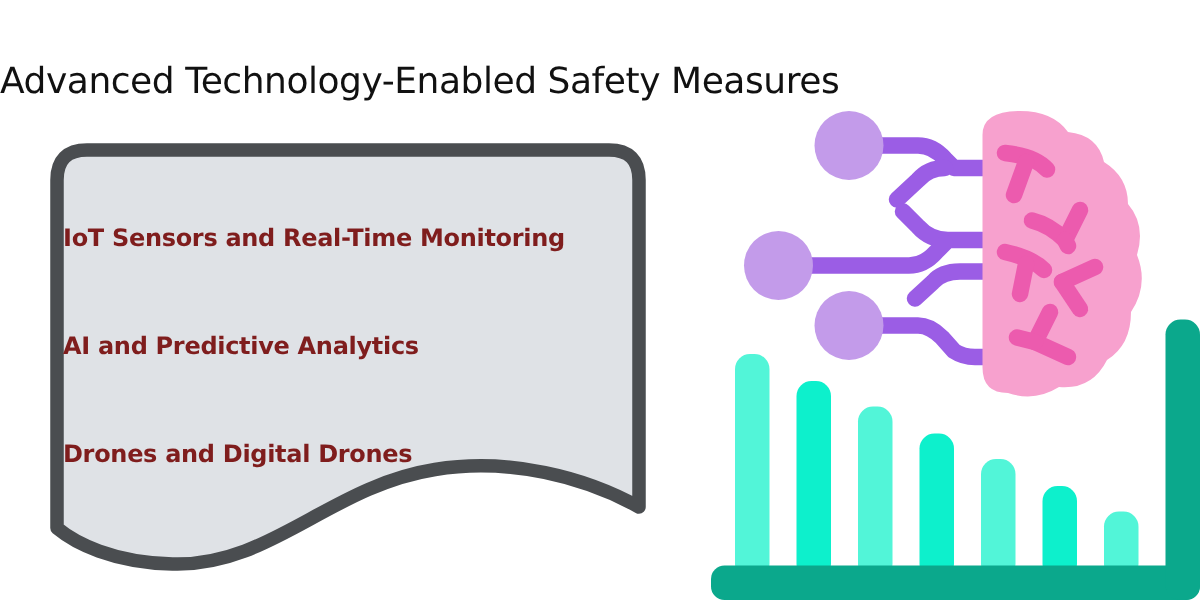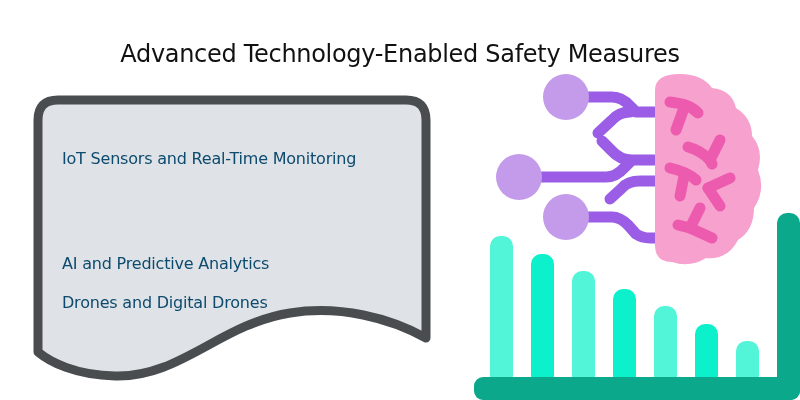--- a/index.html
+++ b/index.html
@@ -3,44 +3,44 @@
   <meta charset="utf-8">
   <style>
     html, body { margin: 0; padding: 0; }
     body {
       width: 800px; height: 400px; position: relative; overflow: hidden;
       background: #ffffff;
       font-family: "DejaVu Sans", "Liberation Sans", sans-serif;
     }
     .title {
       position: absolute; left: 0; top: 40px; width: 800px;
-      text-align: center; font-size: 24px; color: #111111;
+      text-align: left; font-size: 24px; color: #111111;
       letter-spacing: -0.3px;
     }
     .doc-shape { position: absolute; left: 0; top: 0; }
     .doc-item {
-      position: absolute; left: 62px; font-size: 16px; color: #0c4a6e;
-      white-space: nowrap; letter-spacing: -0.2px;
+      position: absolute; left: 42px; font-size: 16px; color: #7f1d1d;
+      white-space: nowrap; letter-spacing: -0.2px; font-weight: bold;
     }
     .illustration { position: absolute; left: 0; top: 0; }
   </style>
 </head>
 <body>
 
 <div class="title">Advanced Technology-Enabled Safety Measures</div>
 
 <svg class="doc-shape" width="800" height="400">
   <path d="M38,120 Q38,100 58,100 L406,100 Q426,100 426,120 L426,338
            C390,318 340,305 290,313
            C220,324 180,378 115,376
            C75,375 50,362 38,352 Z" fill="#DFE2E6" stroke="#4A4D50" stroke-width="9" stroke-linejoin="round"></path>
 </svg>
 
 <div class="doc-item" style="top:149px;">IoT Sensors and Real-Time Monitoring</div>
-<div class="doc-item" style="top:221px;margin-top:33px;">AI and Predictive Analytics</div>
+<div class="doc-item" style="top:221px;">AI and Predictive Analytics</div>
 <div class="doc-item" style="top:293px;">Drones and Digital Drones</div>
 
 <svg class="illustration" width="800" height="400">
 
   <g>
     <rect x="490" y="236" width="23" height="150" rx="10" fill="#52F5D8"></rect>
     <rect x="531" y="254" width="23" height="132" rx="10" fill="#0DF0CC"></rect>
     <rect x="572" y="271" width="23" height="115" rx="10" fill="#52F5D8"></rect>
     <rect x="613" y="289" width="23" height="97" rx="10" fill="#0DF0CC"></rect>
     <rect x="654" y="306" width="23" height="80" rx="10" fill="#52F5D8"></rect>

